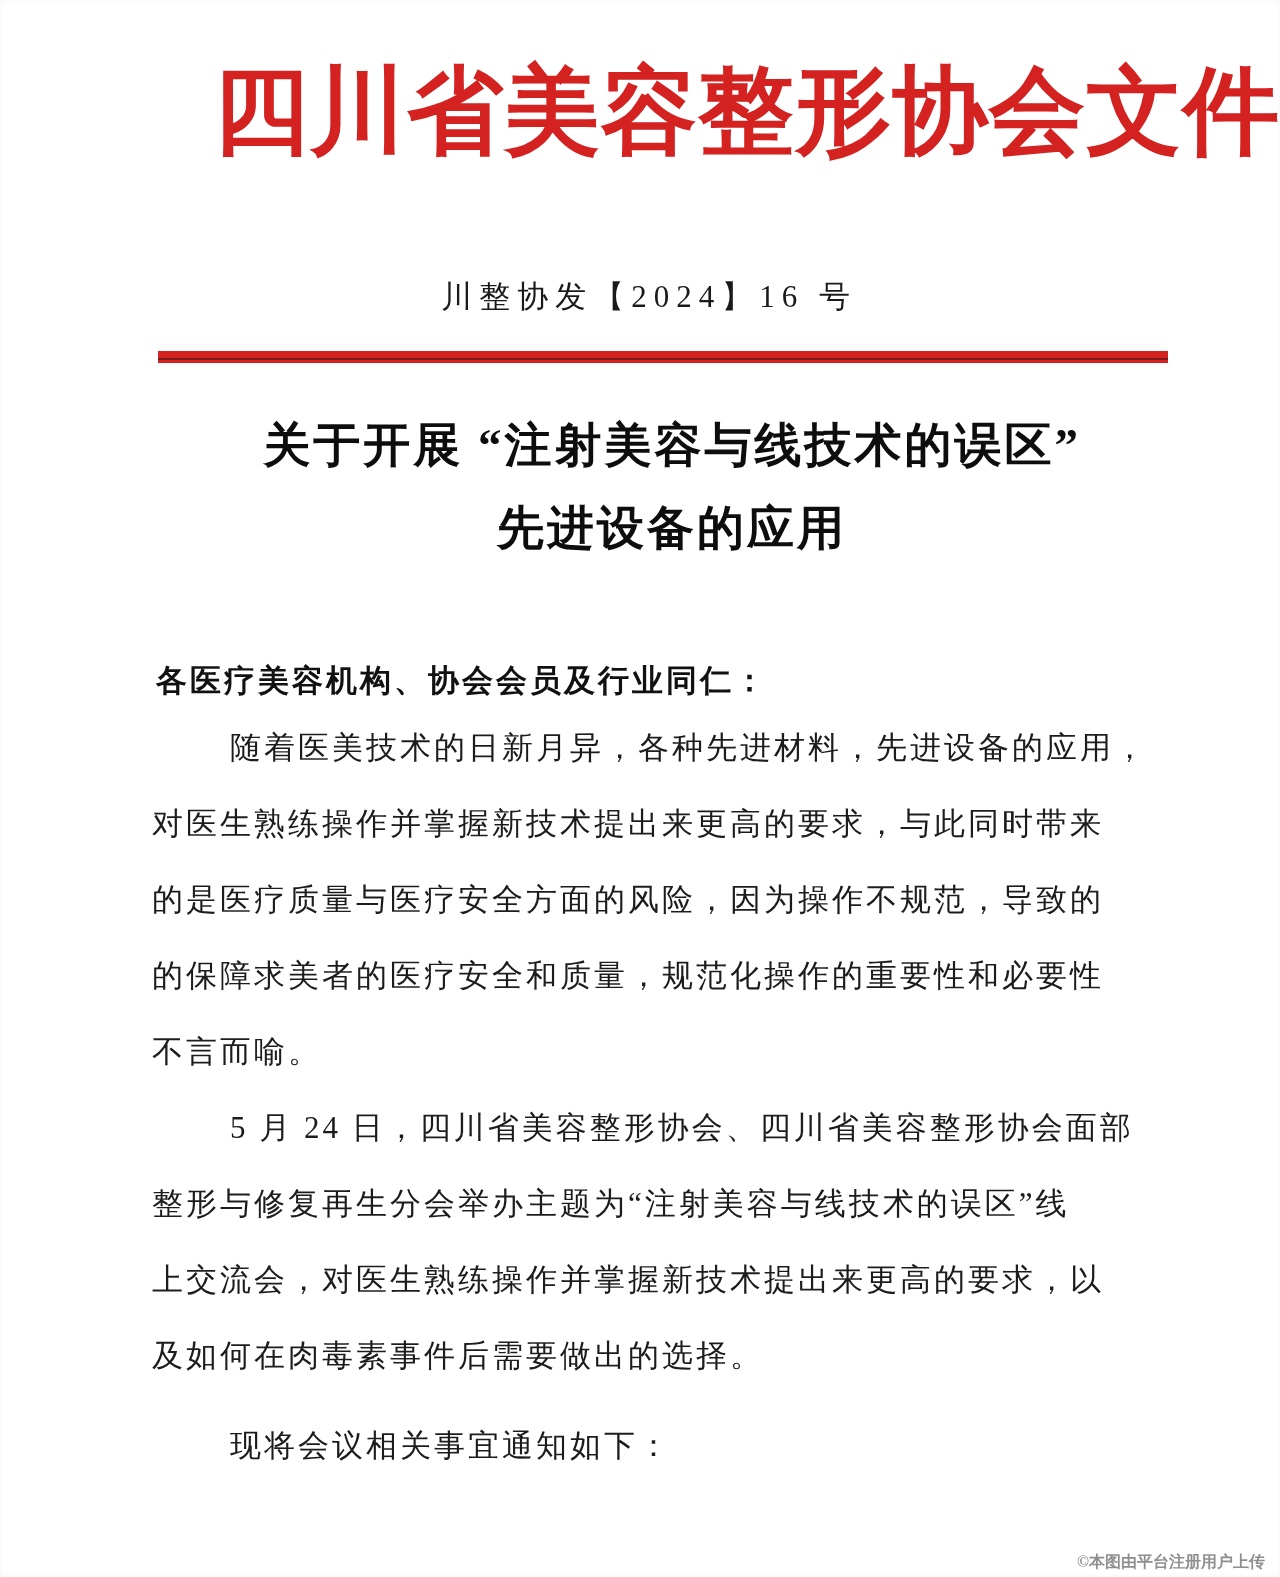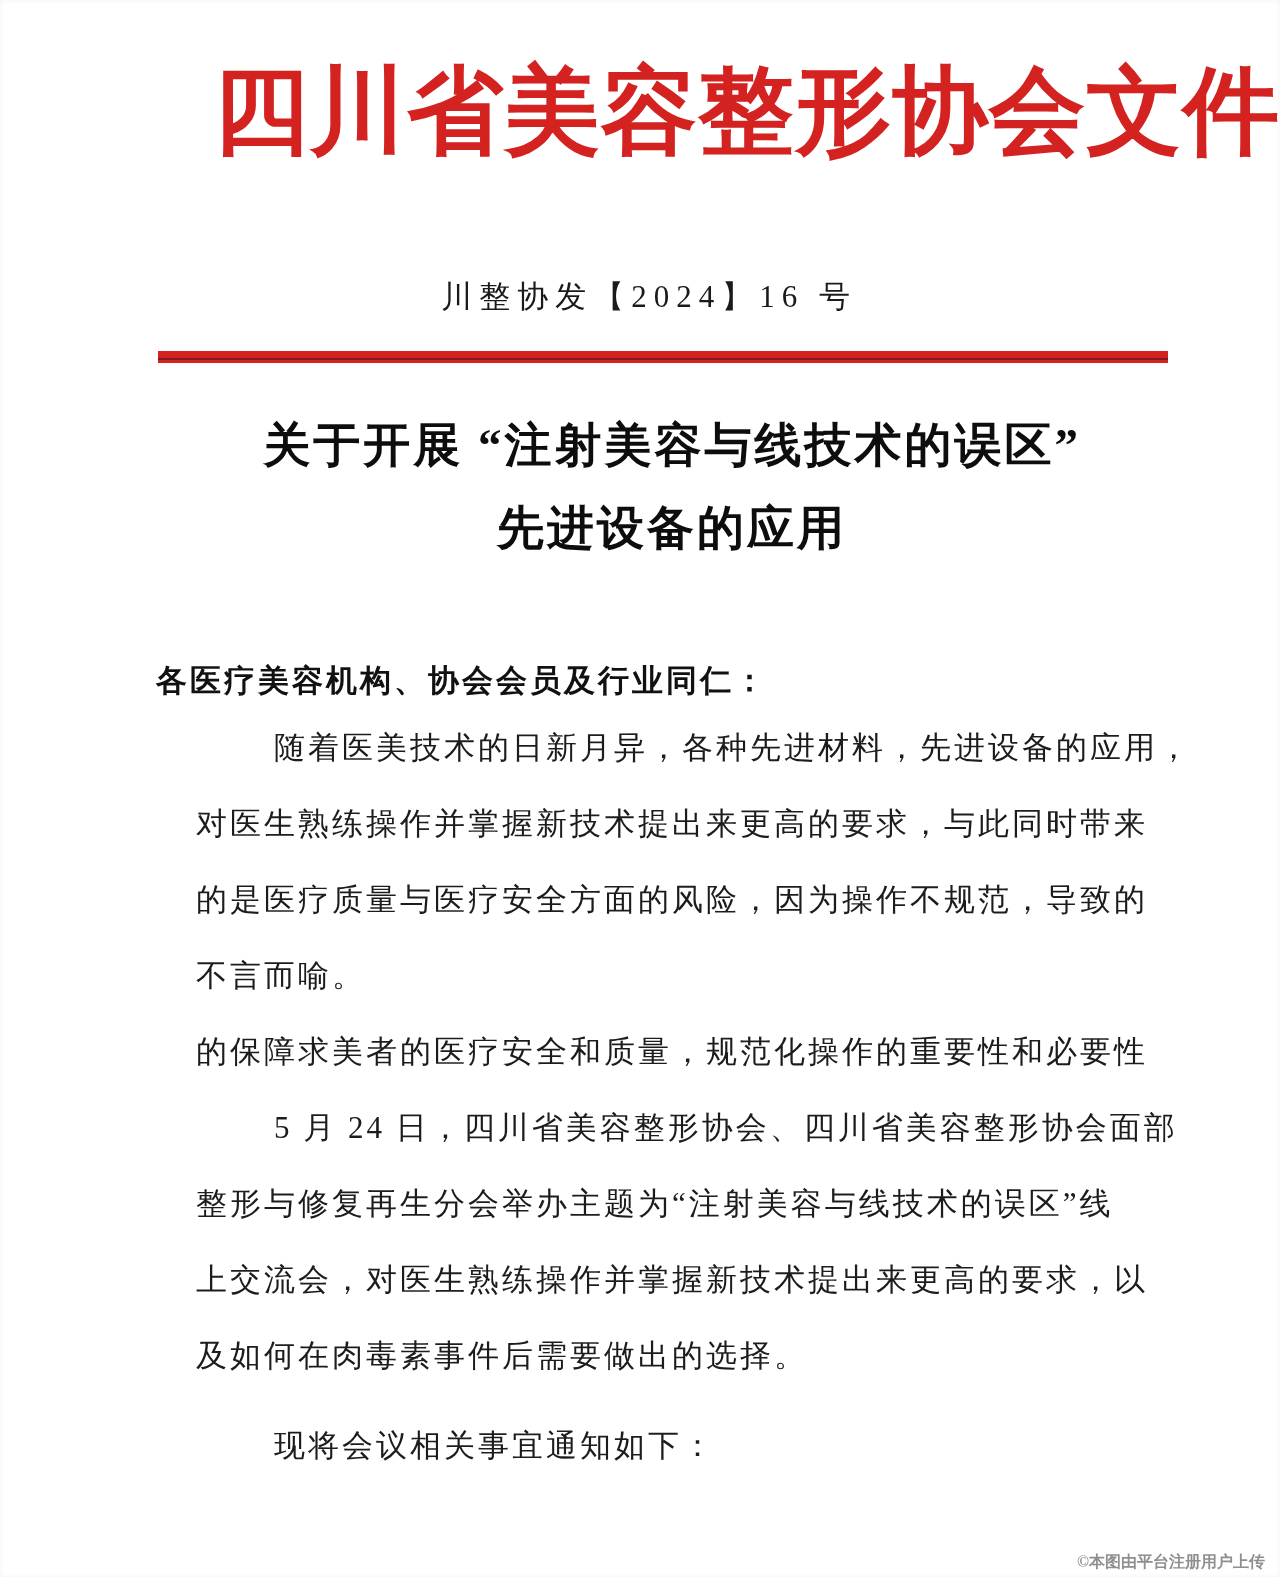--- a/index.html
+++ b/index.html
@@ -107,21 +107,20 @@
     left: 152px;
     width: 978px;
     font-size: 31px;
     letter-spacing: 3px;
     color: #1c1c1c;
   }
   .body-line {
     height: 76px;
     line-height: 76px;
     white-space: nowrap;
-    margin-left: 44px;
   }
   .body-line.indent {
     text-indent: 78px;
   }
   .closing-line {
     margin-top: 14px;
     font-family: Liberation Serif, serif;
   }
 
   
@@ -157,22 +156,22 @@
     <div class="title-line">先进设备的应用</div>
   </div>
 
   <p class="salutation">各医疗美容机构、协会会员及行业同仁：</p>
 
   <div class="doc-body">
     <div>
       <div class="body-line indent">随着医美技术的日新月异，各种先进材料，先进设备的应用，</div>
       <div class="body-line">对医生熟练操作并掌握新技术提出来更高的要求，与此同时带来</div>
       <div class="body-line">的是医疗质量与医疗安全方面的风险，因为操作不规范，导致的</div>
+      <div class="body-line">的保障求美者的医疗安全和质量，规范化操作的重要性和必要性</div>
       <div class="body-line">不言而喻。</div>
-      <div class="body-line">的保障求美者的医疗安全和质量，规范化操作的重要性和必要性</div>
     </div>
     <div>
       <div class="body-line indent">5 月 24 日，四川省美容整形协会、四川省美容整形协会面部</div>
       <div class="body-line">整形与修复再生分会举办主题为“注射美容与线技术的误区”线</div>
       <div class="body-line">上交流会，对医生熟练操作并掌握新技术提出来更高的要求，以</div>
       <div class="body-line">及如何在肉毒素事件后需要做出的选择。</div>
     </div>
     <div class="body-line indent closing-line">现将会议相关事宜通知如下：</div>
   </div>
 

